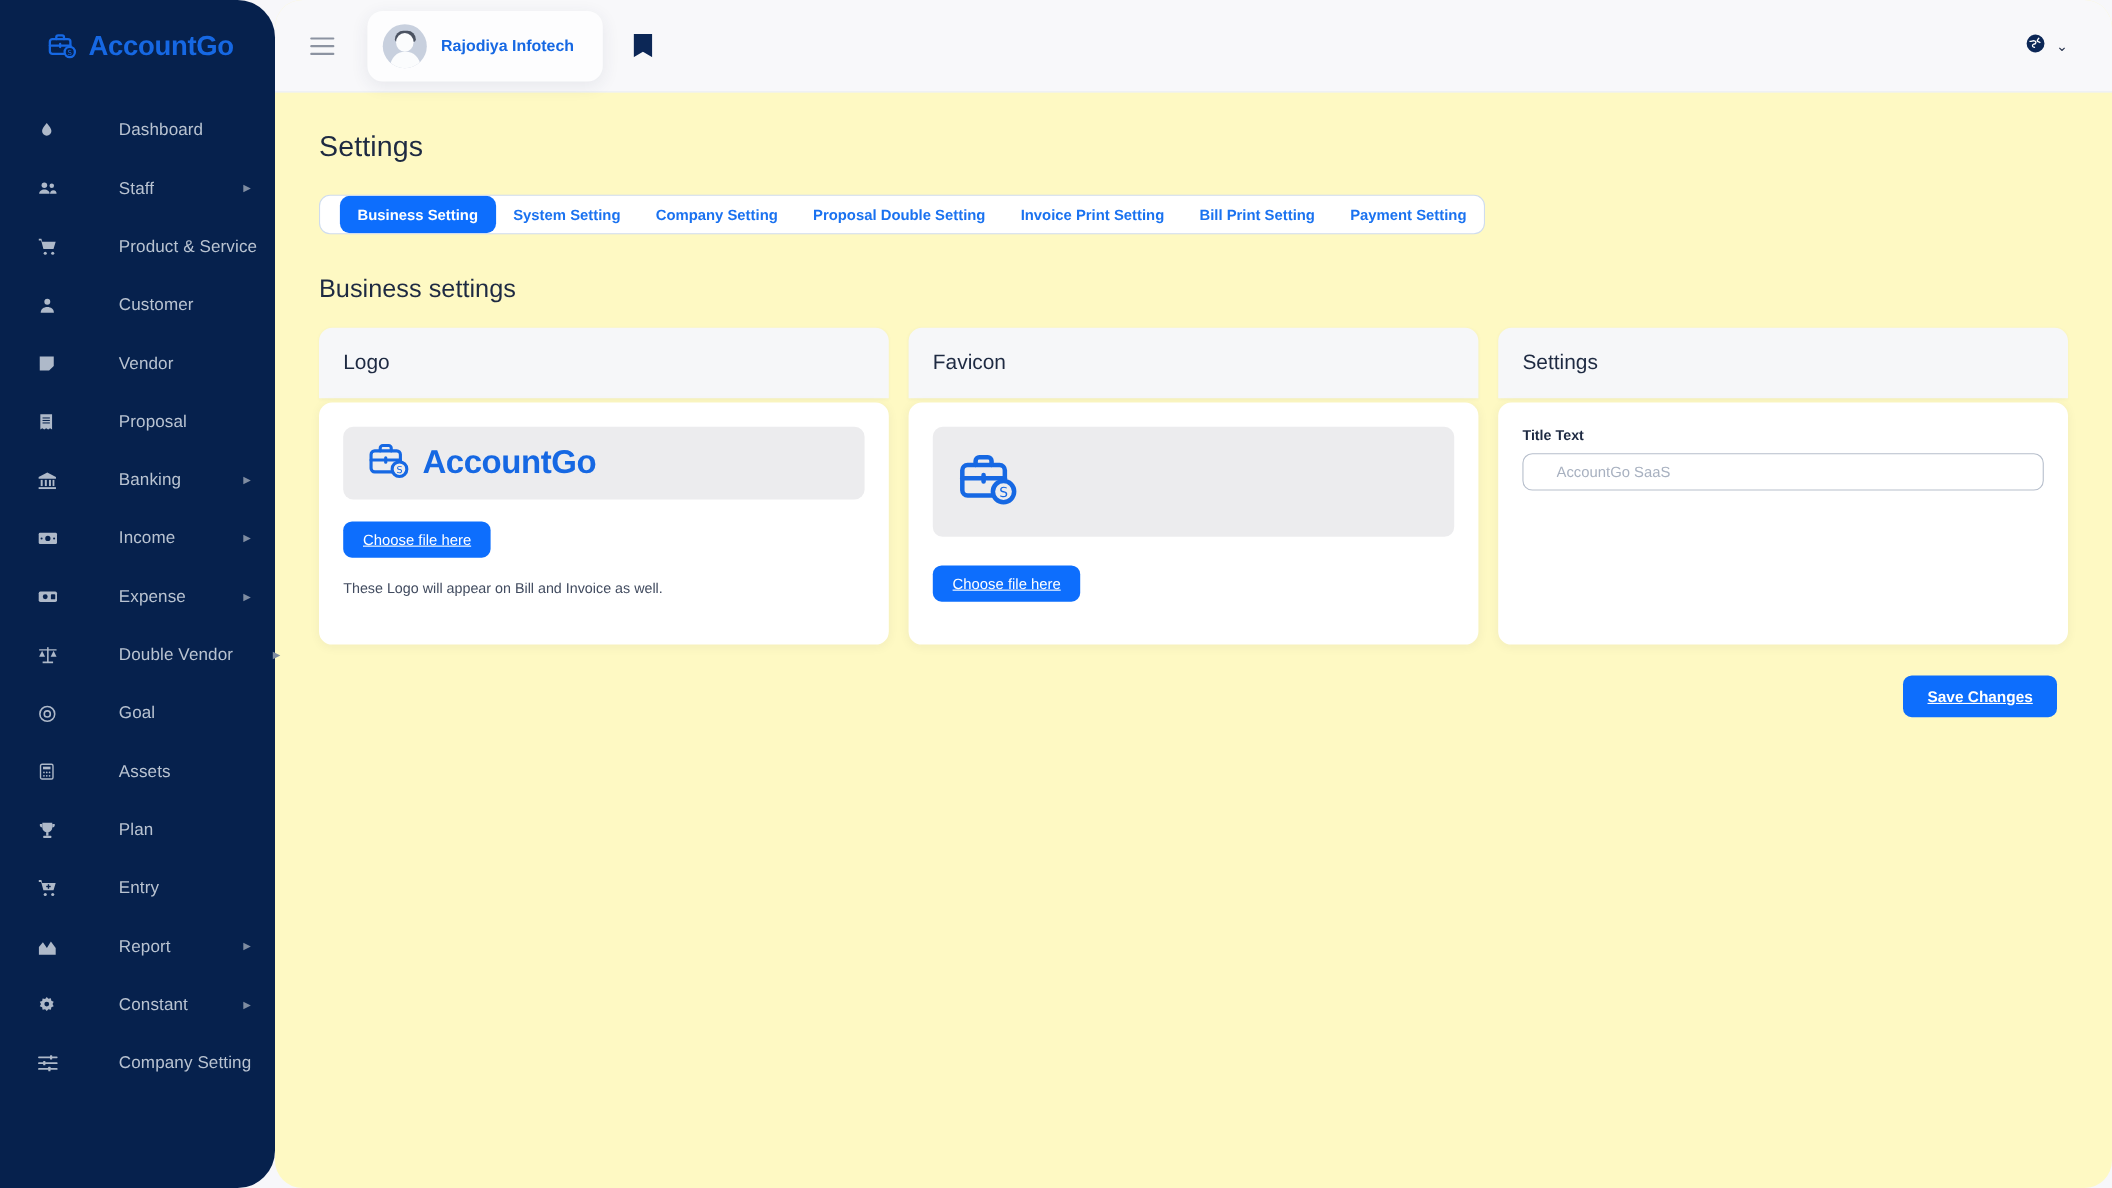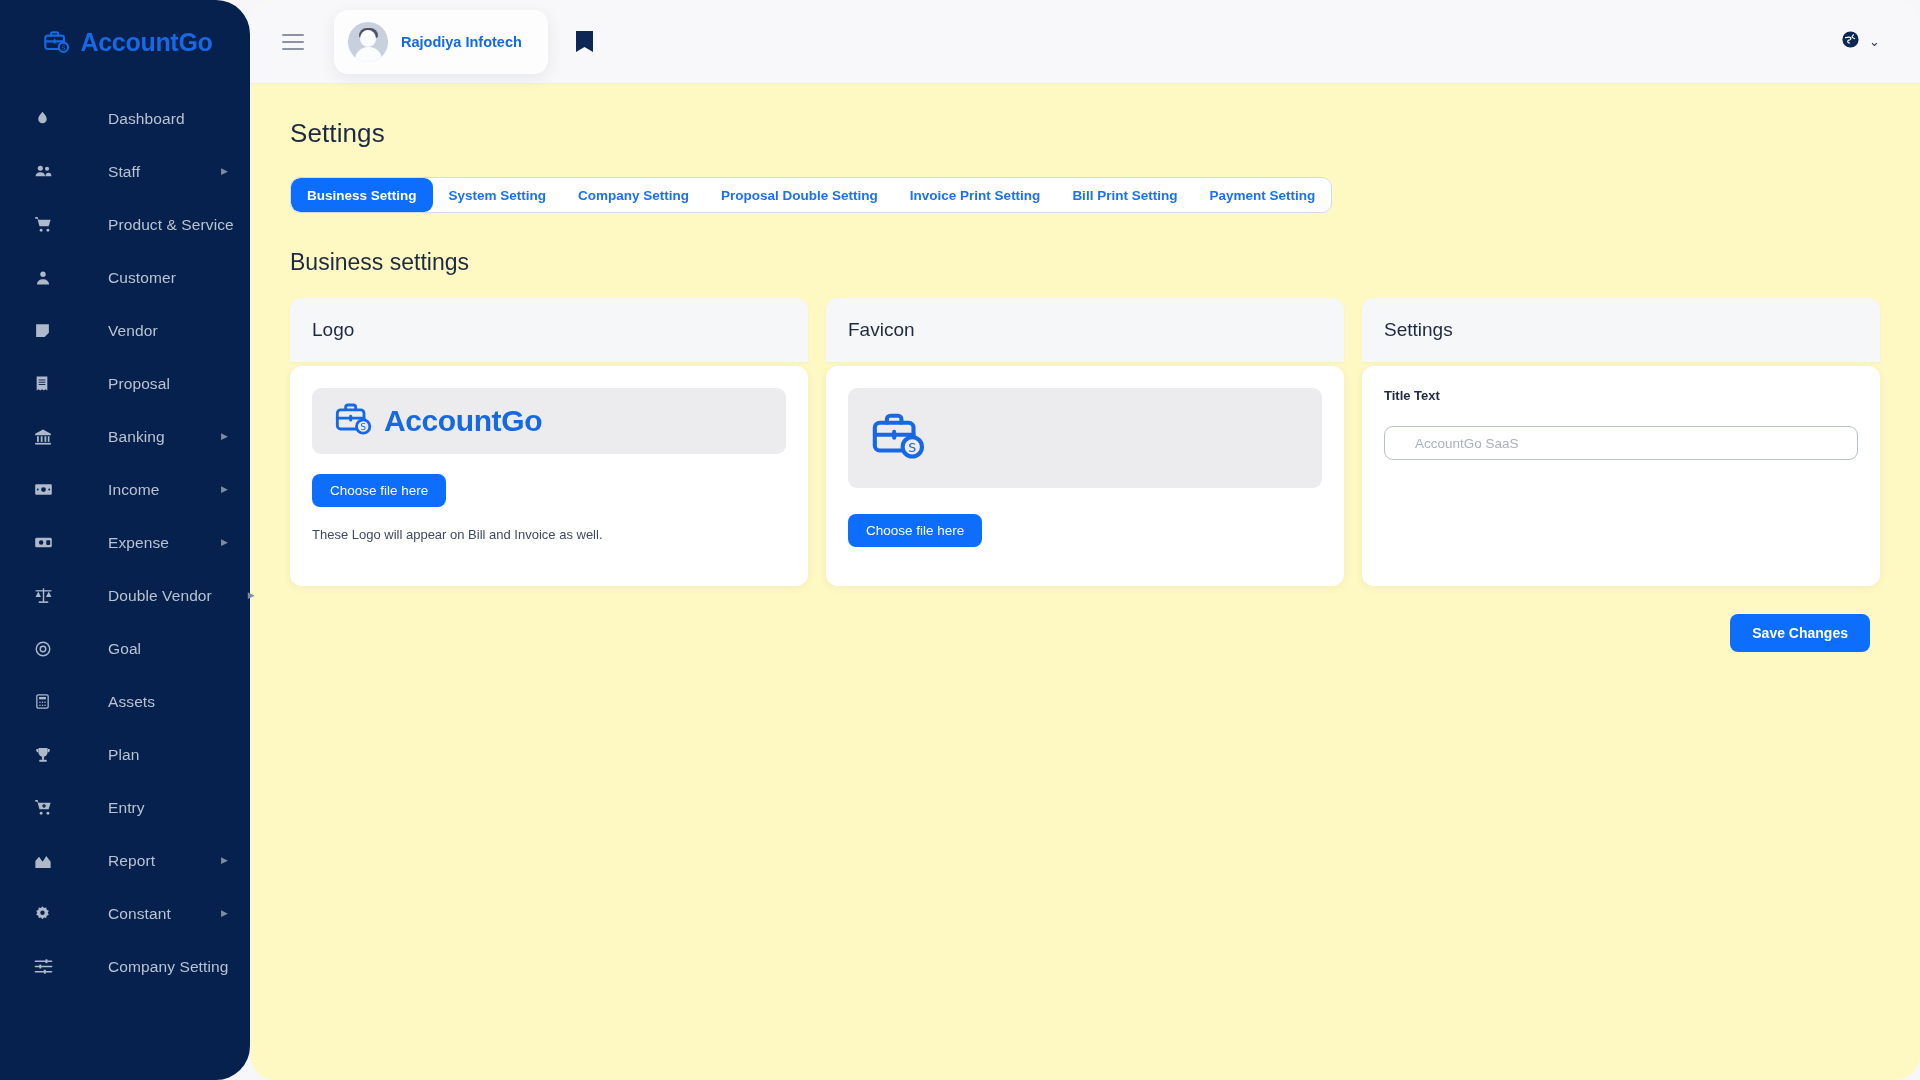--- a/index.html
+++ b/index.html
@@ -188,20 +188,21 @@
 
   .tabbar {
     display: inline-flex;
     align-items: stretch;
     border: 1px solid #cfdcee;
     border-radius: 10px;
     background: #ffffff;
     overflow: hidden;
     height: 36px;
     margin-bottom: 36px;
+    padding-left: 18px;
   }
   .tab {
     display: flex;
     align-items: center;
     padding: 0 16px;
     font-size: 13.5px;
     font-weight: bold;
     color: #1a72f0;
     cursor: pointer;
     white-space: nowrap;
@@ -269,34 +270,35 @@
     border: none;
     border-radius: 8px;
     font-size: 13.5px;
     font-weight: normal;
     padding: 0 18px;
     height: 33px;
     cursor: pointer;
     font-family: "Liberation Sans", sans-serif;
     display: inline-flex;
     align-items: center;
+    text-decoration: underline;
   }
   .logo-btn { margin-top: 20px; }
   .helper-text {
     margin-top: 20px;
     font-size: 13px;
     color: #414b5f;
   }
   .favicon-btn { margin-top: 26px; }
 
   .field-label {
     font-size: 13px;
     font-weight: bold;
     color: #1e2a42;
-    margin-bottom: 23px;
+    margin-bottom: 9px;
   }
   .text-input {
     width: 100%;
     height: 34px;
     border: 1px solid #b7bfcc;
     border-radius: 9px;
     padding: 0 30px;
     font-size: 13.5px;
     color: #1e2a42;
     font-family: "Liberation Sans", sans-serif;

